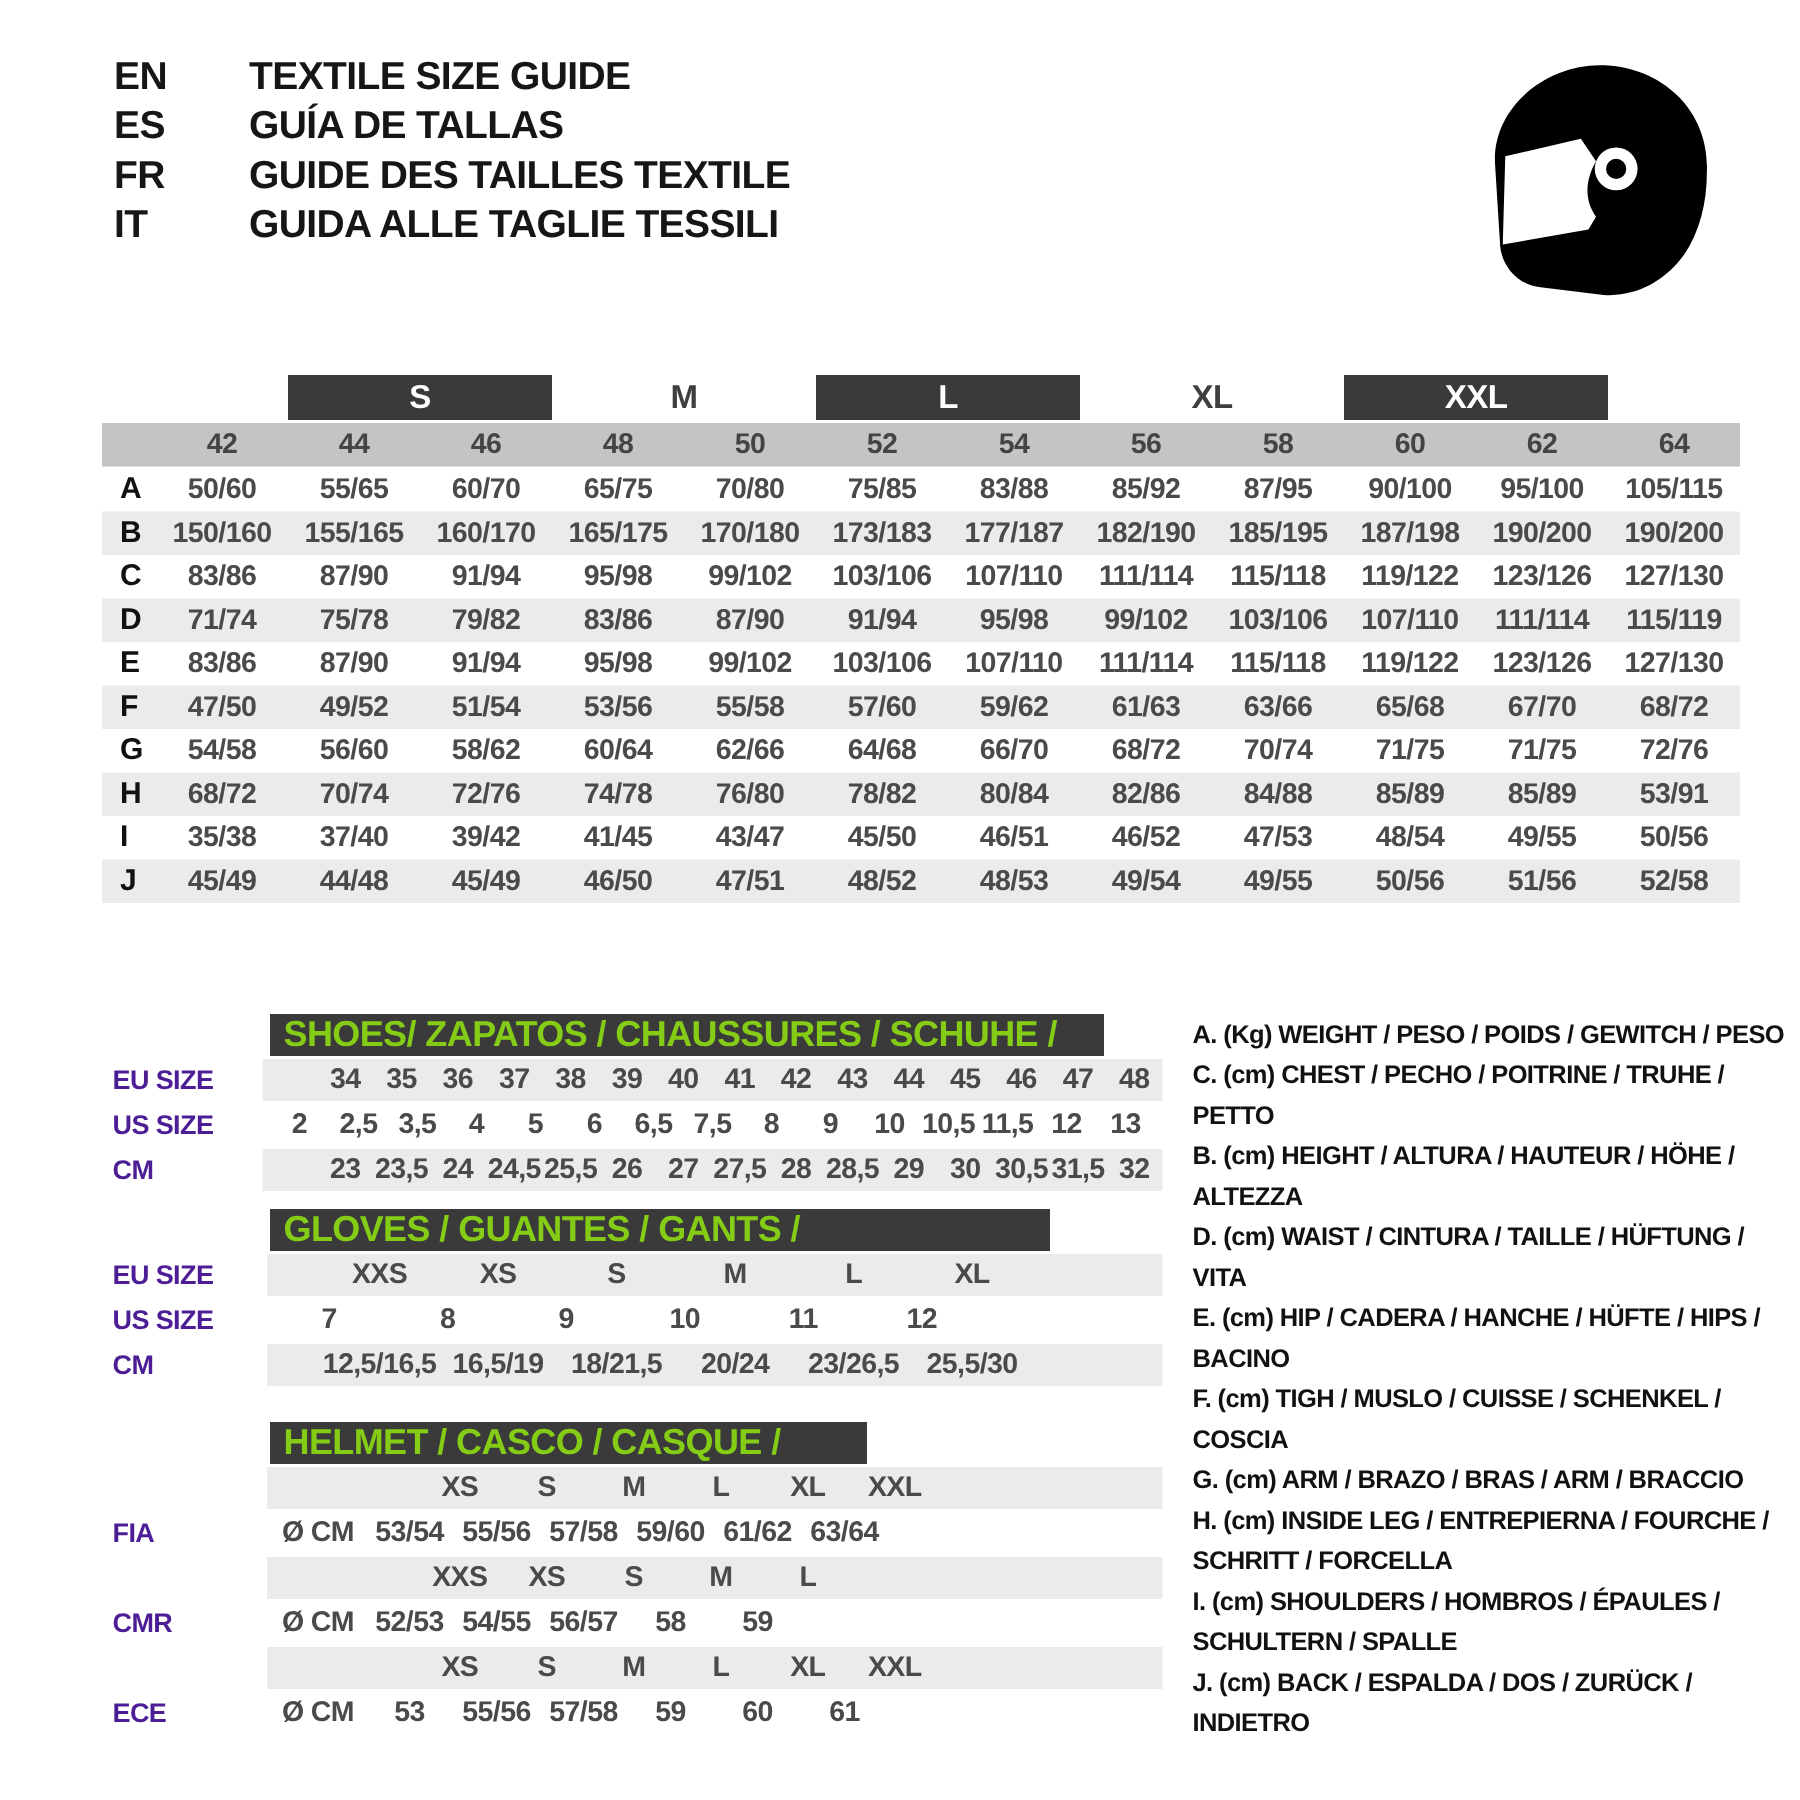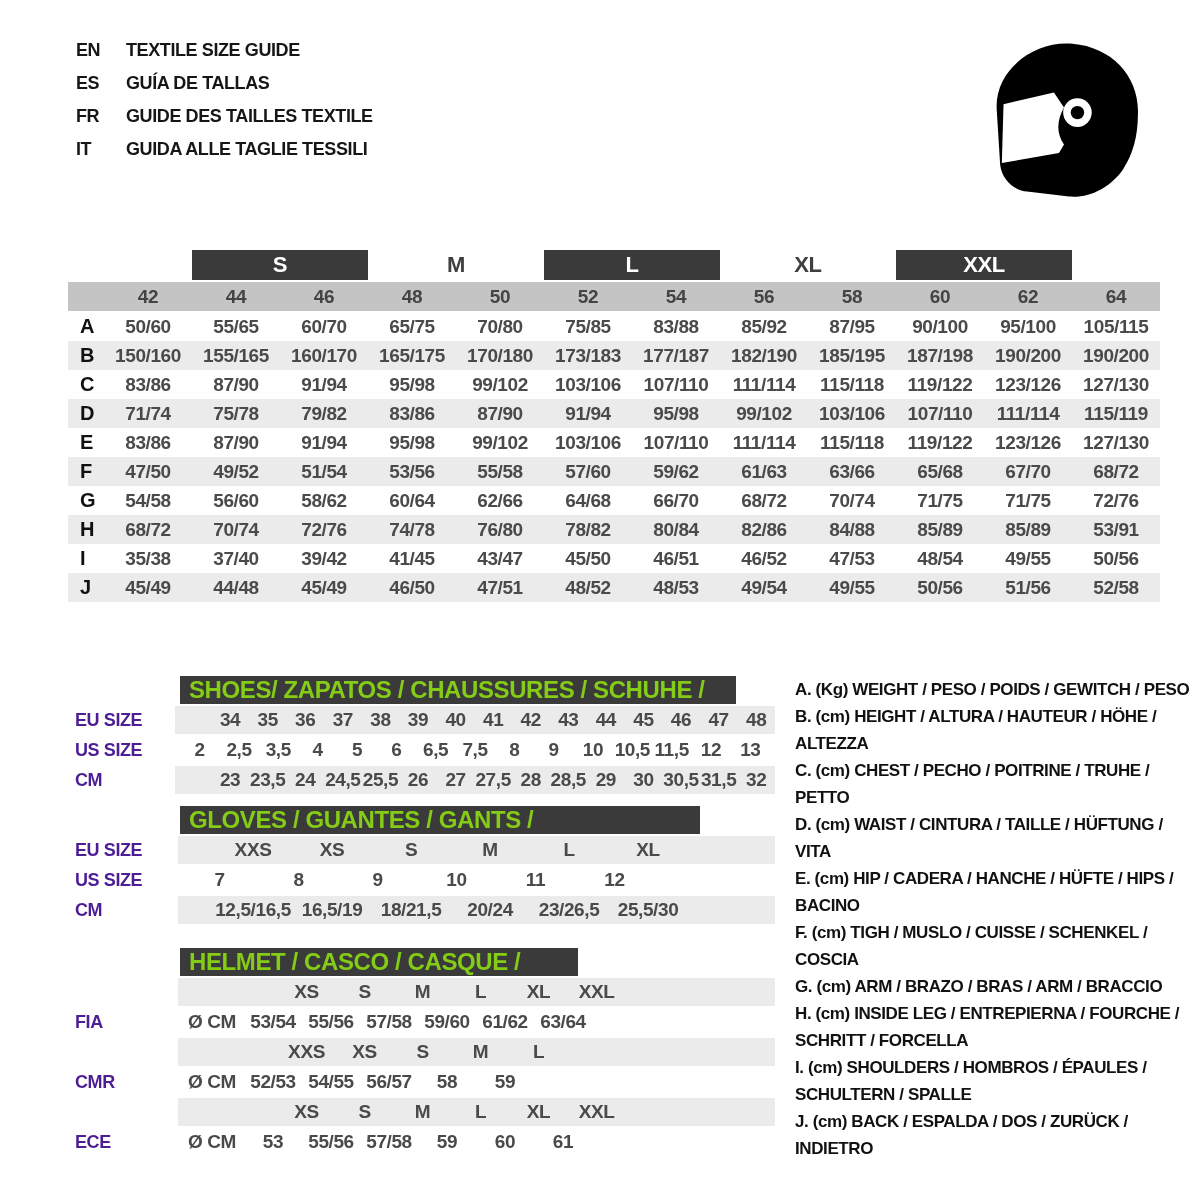--- a/index.html
+++ b/index.html
@@ -1,21 +1,21 @@
 <!DOCTYPE html>
 <html><head>
 <meta charset="utf-8">
 <style>
   html,body{margin:0;padding:0;background:#fff;}
   .page{position:relative;width:1200px;height:1200px;background:#fff;overflow:hidden;
         font-family:"Liberation Sans",sans-serif;font-weight:700;color:#161616;letter-spacing:-0.4px;}
 
   
   .langs{position:absolute;left:76px;top:34px;}
-  .lang-row{display:flex;font-size:18px;line-height:33px;}
+  .lang-row{display:flex;font-size:26px;line-height:33px;gap:40px;}
   .lang-code{width:50px;}
 
   
   .helmet-icon{position:absolute;left:980px;top:32px;width:168px;height:178px;}
 
   
   .main-table{position:absolute;left:68px;top:250px;width:1092px;}
   .grid13{display:grid;grid-template-columns:36px repeat(12,1fr);align-items:center;}
   .group-header{height:30px;margin-bottom:2px;}
   .group{height:30px;line-height:30px;text-align:center;font-size:22px;color:#3f3f3f;}
@@ -429,22 +429,22 @@
             <div>59</div>
             <div>60</div>
             <div>61</div>
           </div>
         </div>
       </div>
   </div>
 
   <div class="legend" id="legend">
       <div class="legend-item">A. (Kg) WEIGHT / PESO / POIDS / GEWITCH / PESO</div>
+      <div class="legend-item">C. (cm) CHEST / PECHO / POITRINE / TRUHE / PETTO</div>
       <div class="legend-item">B. (cm) HEIGHT / ALTURA / HAUTEUR / HÖHE / ALTEZZA</div>
-      <div class="legend-item">C. (cm) CHEST / PECHO / POITRINE / TRUHE / PETTO</div>
       <div class="legend-item">D. (cm) WAIST / CINTURA / TAILLE / HÜFTUNG / VITA</div>
       <div class="legend-item">E. (cm) HIP / CADERA / HANCHE / HÜFTE / HIPS / BACINO</div>
       <div class="legend-item">F. (cm) TIGH / MUSLO / CUISSE / SCHENKEL / COSCIA</div>
       <div class="legend-item">G. (cm) ARM / BRAZO / BRAS / ARM / BRACCIO</div>
       <div class="legend-item">H. (cm) INSIDE LEG / ENTREPIERNA / FOURCHE / SCHRITT / FORCELLA</div>
       <div class="legend-item">I. (cm) SHOULDERS / HOMBROS / ÉPAULES / SCHULTERN / SPALLE</div>
       <div class="legend-item">J. (cm) BACK / ESPALDA / DOS / ZURÜCK / INDIETRO</div>
     </div>
 
 </div>

